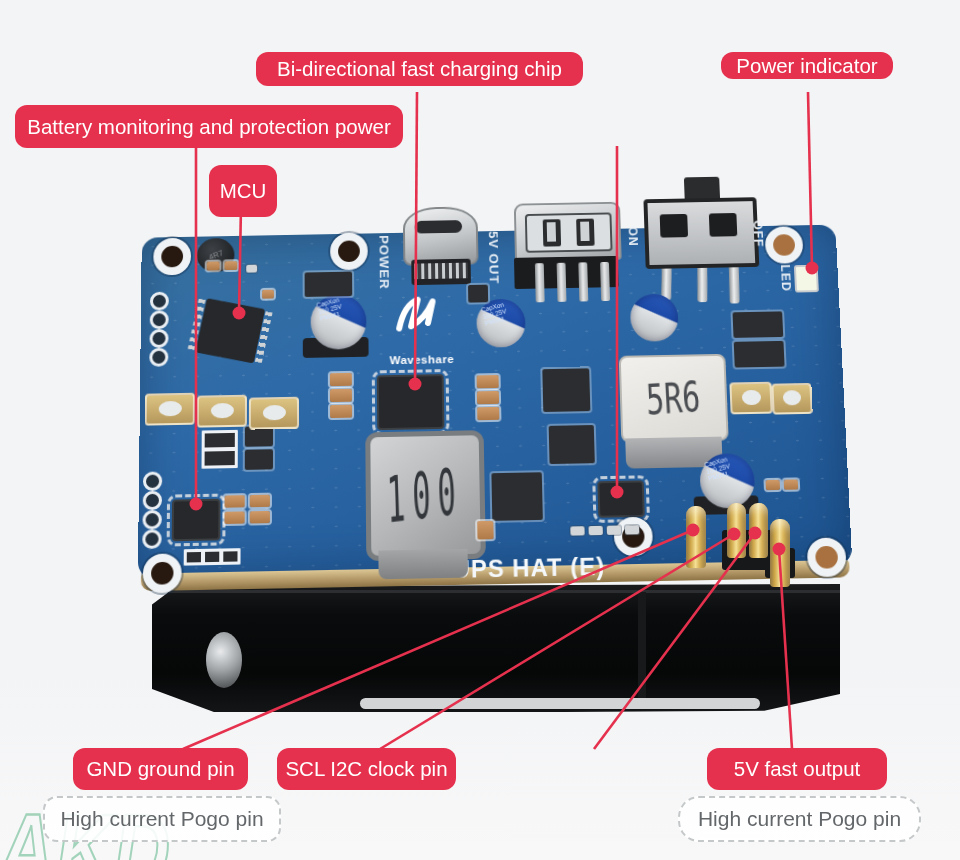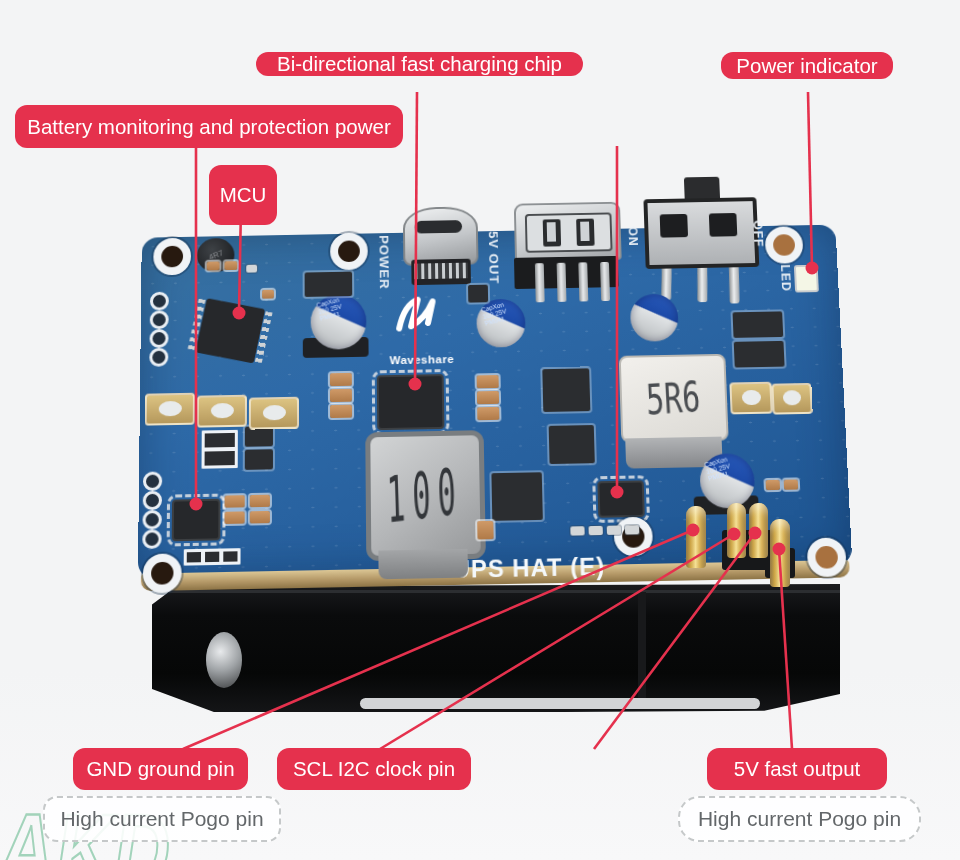--- a/index.html
+++ b/index.html
@@ -303,22 +303,22 @@
       <circle cx="196" cy="504" r="6.5"></circle>
         <circle cx="617" cy="492" r="6.5"></circle>
       <circle cx="239" cy="313" r="6.5"></circle>
         <circle cx="693" cy="530" r="6.5"></circle>
       <circle cx="734" cy="534" r="6.5"></circle>
         <circle cx="755" cy="533" r="6.5"></circle>
       <circle cx="779" cy="549" r="6.5"></circle>
     </g>
   </svg>
 
-  <div class="lbl" style="left:256px;top:52px;width:327px;height:24px">Bi-directional fast charging chip</div>
+  <div class="lbl" style="left:256px;top:52px;width:327px;height:34px">Bi-directional fast charging chip</div>
   <div class="lbl" style="left:721px;top:52px;width:172px;height:27px">Power indicator</div>
   <div class="lbl" style="left:15px;top:105px;width:388px;height:43px">Battery monitoring and protection power</div>
-  <div class="lbl" style="left:209px;top:165px;width:68px;height:60px">MCU</div>
+  <div class="lbl" style="left:209px;top:165px;width:68px;height:52px">MCU</div>
   <div class="lbl" style="left:73px;top:748px;width:175px">GND ground pin</div>
-  <div class="lbl" style="left:277px;top:748px;width:194px">SCL I2C clock pin</div>
+  <div class="lbl" style="left:277px;top:748px;width:179px">SCL I2C clock pin</div>
   <div class="lbl" style="left:707px;top:748px;width:180px">5V fast output</div>
   <div class="lbl note" style="left:43px;top:796px;width:234px;border-radius:14px">High current Pogo pin</div>
   <div class="lbl note" style="left:678px;top:796px;width:239px;border-radius:21px">High current Pogo pin</div>
 </div>
 
 </body></html>

